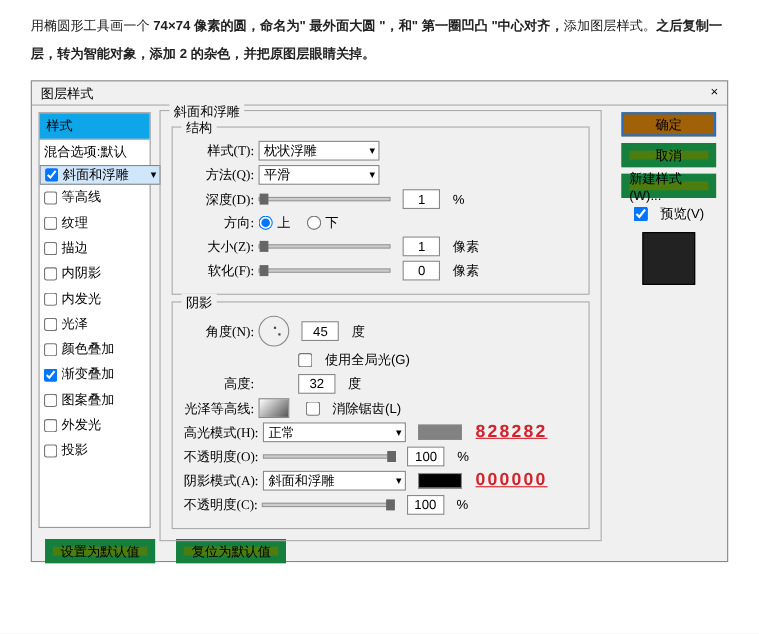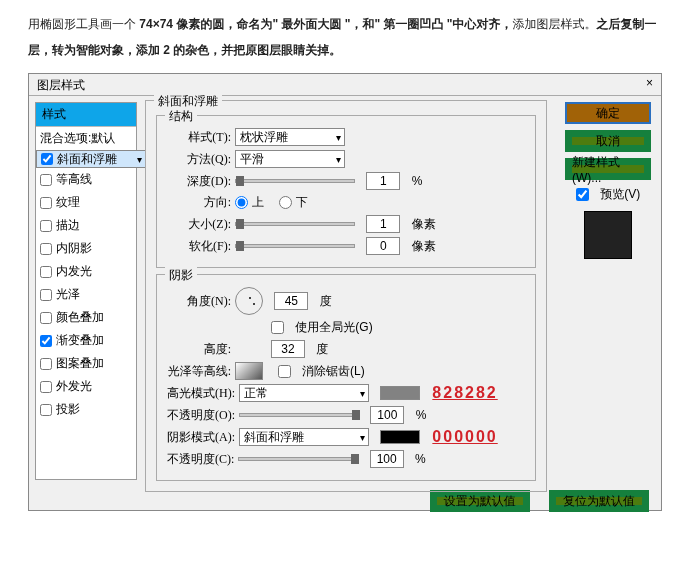--- a/index.html
+++ b/index.html
@@ -31,21 +31,21 @@
 .right{width:106px;padding:6px 10px;}
 .btn{border:7px solid #15803d;background:#4d7c0f;height:22px;display:flex;align-items:center;justify-content:center;margin-bottom:6px;cursor:pointer;}
 .btn.primary{background:#a16207;border:2px solid #2a6fbf;}
 .swatch{width:48px;height:48px;background:#222;border:1px solid #000;margin:8px auto;}
 .chip{width:40px;height:14px;border:1px solid #888;display:inline-block;}
 .anno{color:#d2232a;font-weight:bold;font-size:16px;letter-spacing:2px;margin-left:8px;text-decoration:underline;}
 .circle{width:28px;height:28px;border:1px solid #888;border-radius:50%;display:inline-block;position:relative;}
 .circle::before{content:"";position:absolute;width:2px;height:2px;background:#444;top:9px;left:13px;}
 .circle::after{content:"";position:absolute;width:2px;height:2px;background:#444;top:15px;left:17px;}
 .grad{width:28px;height:18px;border:1px solid #888;background:linear-gradient(135deg,#fff,#555);display:inline-block;vertical-align:middle;}
-.footer-btns{text-align:right;padding:4px;}
+.footer-btns{text-align:left;padding:4px;}
 .footer-btns .btn{display:inline-flex;width:100px;margin:0 8px;}
 </style>
 </head>
 <body>
 
 <div class="article">
   <span>用椭圆形工具画一个 </span><span class="bold">74×74 像素的圆，命名为" 最外面大圆 "，和" 第一圈凹凸 "中心对齐，</span><span>添加图层样式。</span><span class="bold">之后复制一层，转为智能对象，添加 2 的杂色，并把原图层眼睛关掉。</span>
 </div>
 
 <div class="dialog">

